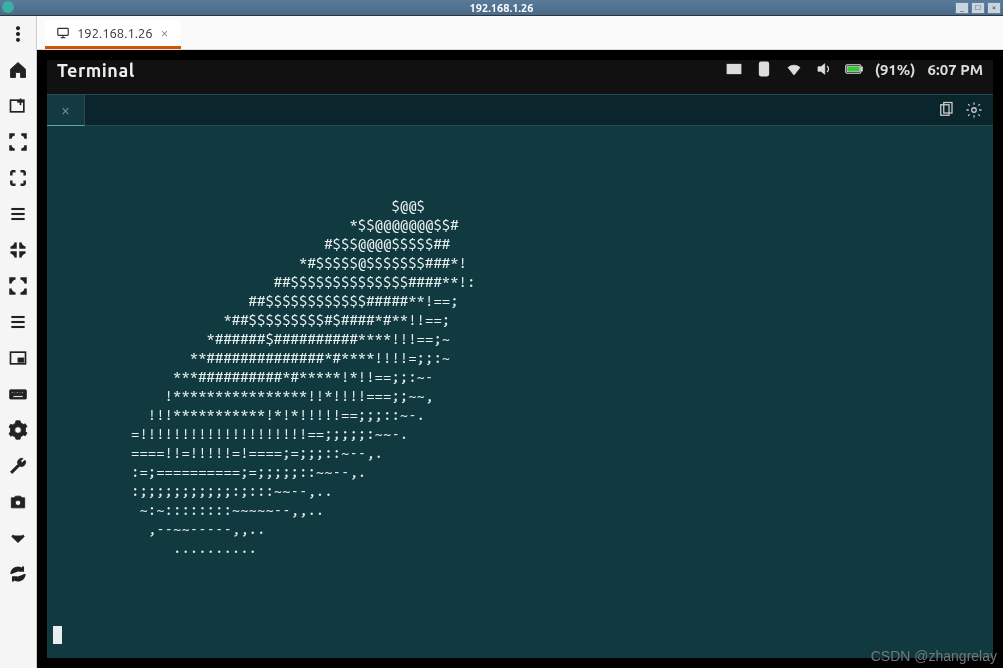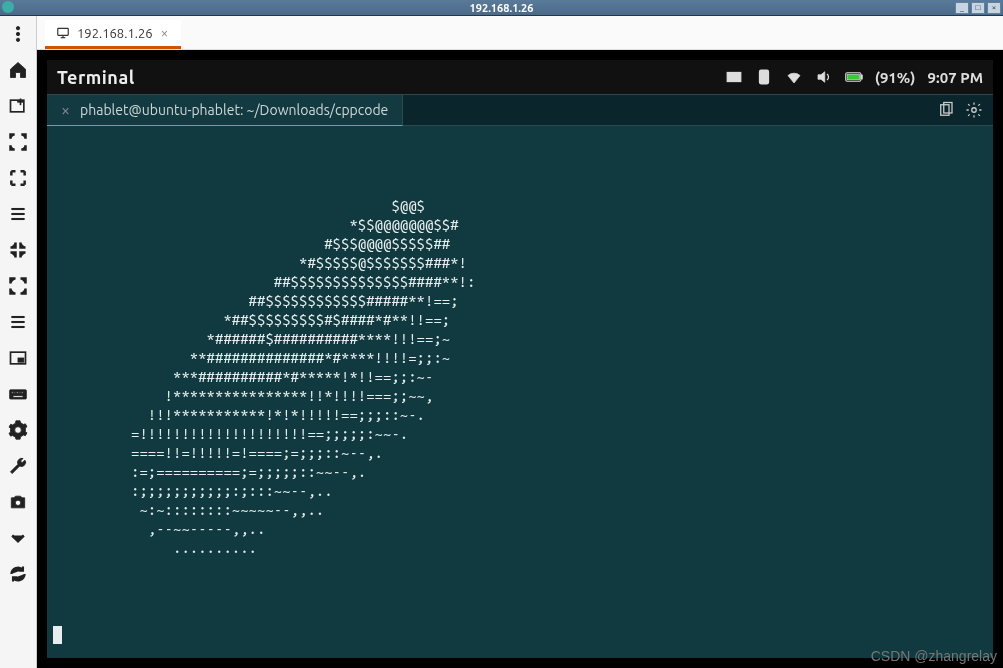--- a/index.html
+++ b/index.html
@@ -85,21 +85,21 @@
 .viewer {
   flex: 1;
   background: #000;
   padding: 10px;
   position: relative;
   overflow: hidden;
 }
 .app-header {
   height: 34px;
   background: #111;
-  display: flex; align-items: center; justify-content: space-between;
+  display: flex; align-items: flex-start; justify-content: space-between;
   padding: 0 10px;
   color: #eee;
 }
 .app-title {
   font-weight: 600; font-size: 18px;
   letter-spacing: .5px;
 }
 .status-icons {
   display: flex; align-items: center; gap: 12px;
   font-size: 14px;
@@ -304,28 +304,27 @@
                 <path d="M16 8a5 5 0 0 1 0 8" fill="none" stroke-width="1.7"></path>
               </svg>
             <span class="battery-icon">
                 <svg width="26" height="14" viewBox="0 0 26 14">
                   <rect x="1" y="1" width="22" height="12" rx="2" fill="none" stroke="#ddd" stroke-width="1.5"></rect>
                   <rect x="23" y="4" width="2" height="6" fill="#ddd"></rect>
                   <rect x="3" y="3" width="18" height="8" fill="#3c3"></rect>
                 </svg>
               </span>
             <span class="battery-pct">(91%)</span>
-            <span class="clock">9:07 PM</span>
+            <span class="clock">6:07 PM</span>
           </div>
         </div>
 
         <div class="term-tab-row">
           <div class="term-tab">
             <span class="xclose">×</span>
-            <span>phablet@ubuntu-phablet: ~/Downloads/cppcode</span>
           </div>
           <div class="term-tab-spacer"></div>
           <div class="term-actions">
             <svg viewBox="0 0 24 24" stroke-width="1.7">
                 <rect x="5" y="5" width="11" height="14"></rect>
                 <rect x="9" y="2" width="11" height="14"></rect>
               </svg>
             <svg viewBox="0 0 24 24" stroke-width="1.7">
                 <circle cx="12" cy="12" r="3"></circle>
                 <path d="M12 2v3M12 19v3M4.2 4.2l2 2M17.8 17.8l2 2M2 12h3M19 12h3M4.2 19.8l2-2M17.8 6.2l2-2"></path>

